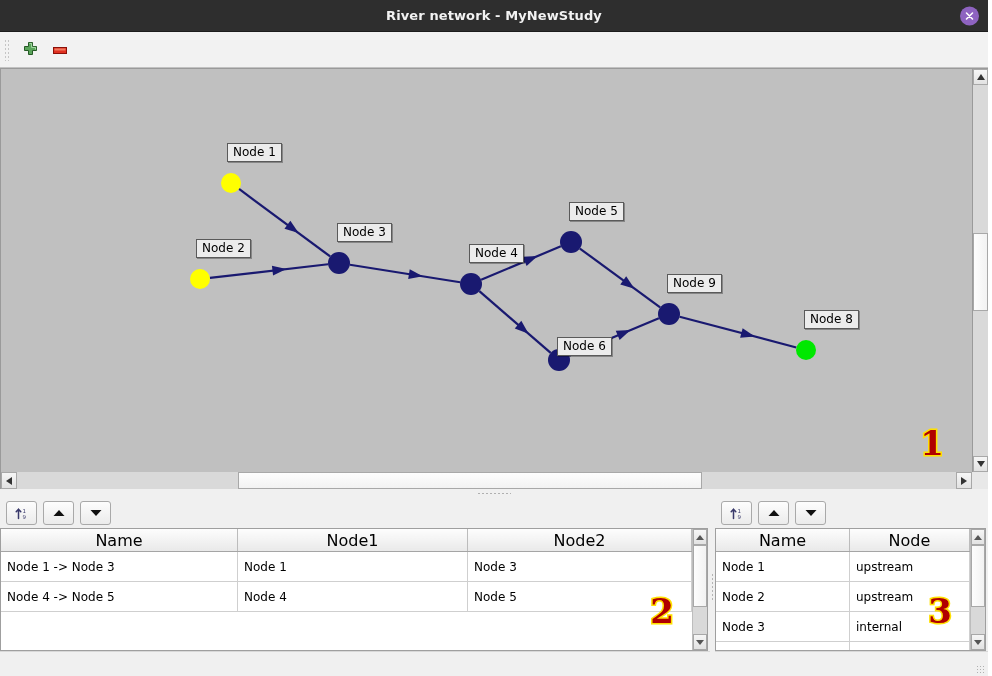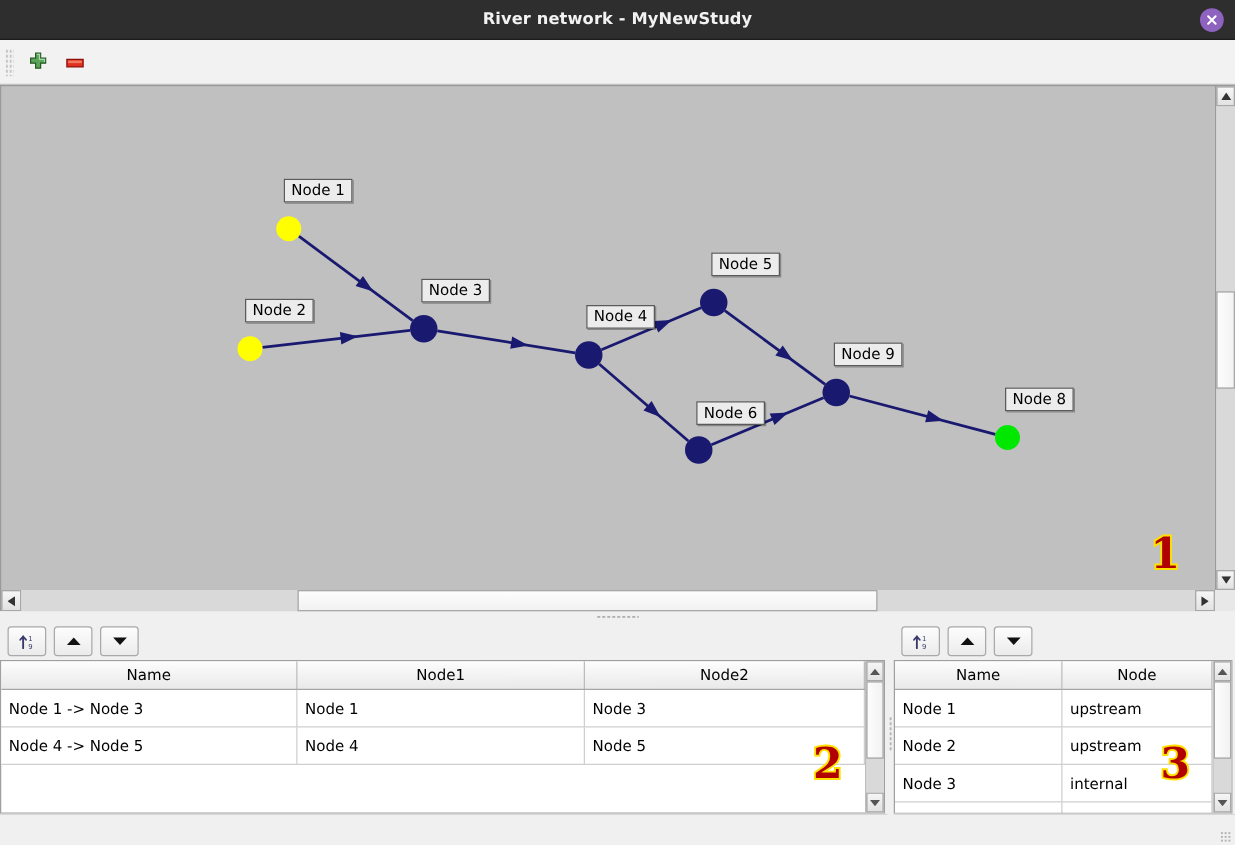--- a/index.html
+++ b/index.html
@@ -221,21 +221,21 @@
     border: 1px solid #9f9f9f;
     box-sizing: border-box;
     position: relative;
   }
   .table-inner { flex: 1 1 auto; min-width:0; overflow:hidden; position:relative; }
   table.grid { border-collapse: collapse; width: 100%; table-layout: fixed; }
   table.grid th {
     background: linear-gradient(#fdfdfd,#e9e9e9);
     border-right: 1px solid #bcbcbc;
     border-bottom: 1px solid #a5a5a5;
-    font-size: 12px; font-weight: normal; color:#000;
+    font-size: 16px; font-weight: normal; color:#000;
     height: 22px; padding: 0;
     text-align: center;
     cursor: pointer;
   }
   table.grid td {
     border-right: 1px solid #cfcfcf;
     border-bottom: 1px solid #cfcfcf;
     font-size: 12px; color:#000;
     height: 29px; padding: 0 0 0 6px;
     background: #ffffff;
@@ -336,21 +336,21 @@
             <circle cx="668" cy="245" r="11" fill="#191970"></circle>
             <circle cx="805" cy="281" r="10" fill="#00e800"></circle>
           </g>
       </svg>
       <div id="node-labels">
           <div class="node-label" style="left: 226px; top: 74px;">Node 1</div>
           <div class="node-label" style="left: 195px; top: 170px;">Node 2</div>
           <div class="node-label" style="left: 336px; top: 154px;">Node 3</div>
           <div class="node-label" style="left: 468px; top: 175px;">Node 4</div>
           <div class="node-label" style="left: 568px; top: 133px;">Node 5</div>
-          <div class="node-label" style="left: 556px; top: 252px;">Node 6</div>
+          <div class="node-label" style="left: 556px; top: 268px;">Node 6</div>
           <div class="node-label" style="left: 666px; top: 205px;">Node 9</div>
           <div class="node-label" style="left: 803px; top: 241px;">Node 8</div>
         </div>
       <div class="big-marker" style="right:28px; bottom:12px;">1</div>
     </div>
     <div class="vscroll">
       <div class="sb-btn">
         <svg width="8" height="6" viewBox="0 0 8 6">
             <polygon points="4,0 8,6 0,6" fill="#333"></polygon>
           </svg>

